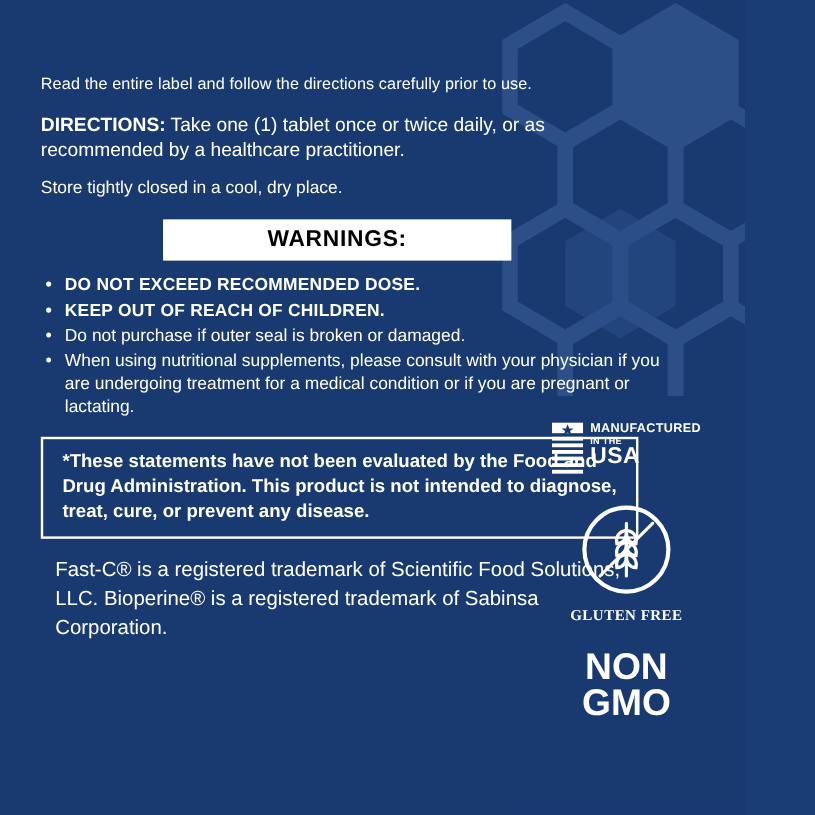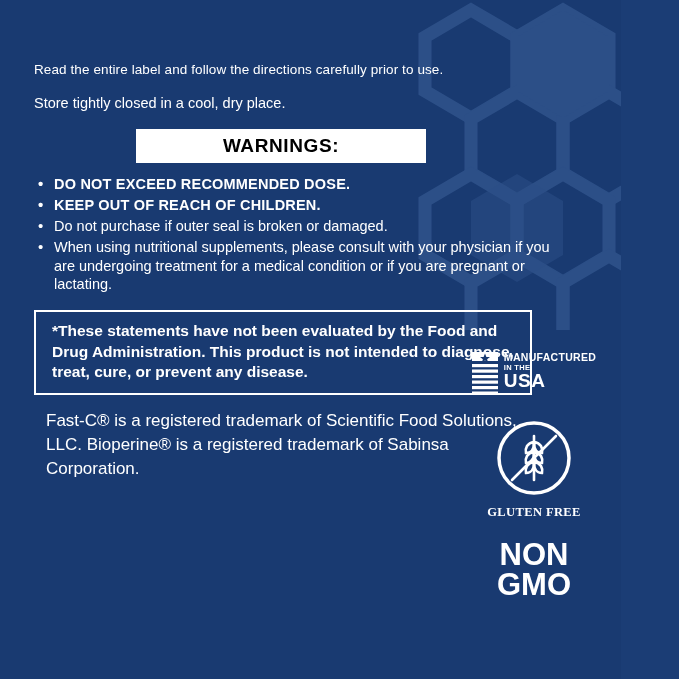--- a/index.html
+++ b/index.html
@@ -106,21 +106,21 @@
   }
   .trademark {
     font-size: 17px;
     line-height: 1.4;
     width: 500px;
     margin: 12px;
   }
   
   .badges {
     position: absolute;
-    right: 22px;
+    right: 34px;
     top: 352px;
     width: 130px;
     z-index: 3;
     text-align: center;
   }
   .badge-usa {
     display: flex;
     align-items: flex-start;
     justify-content: center;
     margin-bottom: 22px;
@@ -197,20 +197,21 @@
     <g fill="#2e5189">
       <polygon points="242,10 288,37 288,91 242,118 196,91 196,37"></polygon>
       <polygon points="196,174 242,201 242,255 196,282 150,255 150,201" opacity="0.55"></polygon>
     </g>
   </svg>
 
   <div class="content">
 
     <p class="intro">Read the entire label and follow the directions carefully prior to use.</p>
 
+    <p class="para"><span class="lead">DIRECTIONS:</span><span> Take one (1) tablet once or twice daily, or as recommended by a healthcare practitioner.</span></p>
 
 
     <p class="para-small">Store tightly closed in a cool, dry place.</p>
 
     <div class="warnings-head">WARNINGS:</div>
 
     <ul class="warn-list">
       <li class="caps">DO NOT EXCEED RECOMMENDED DOSE.</li>
       <li class="caps">KEEP OUT OF REACH OF CHILDREN.</li>
       <li>Do not purchase if outer seal is broken or damaged.</li>

